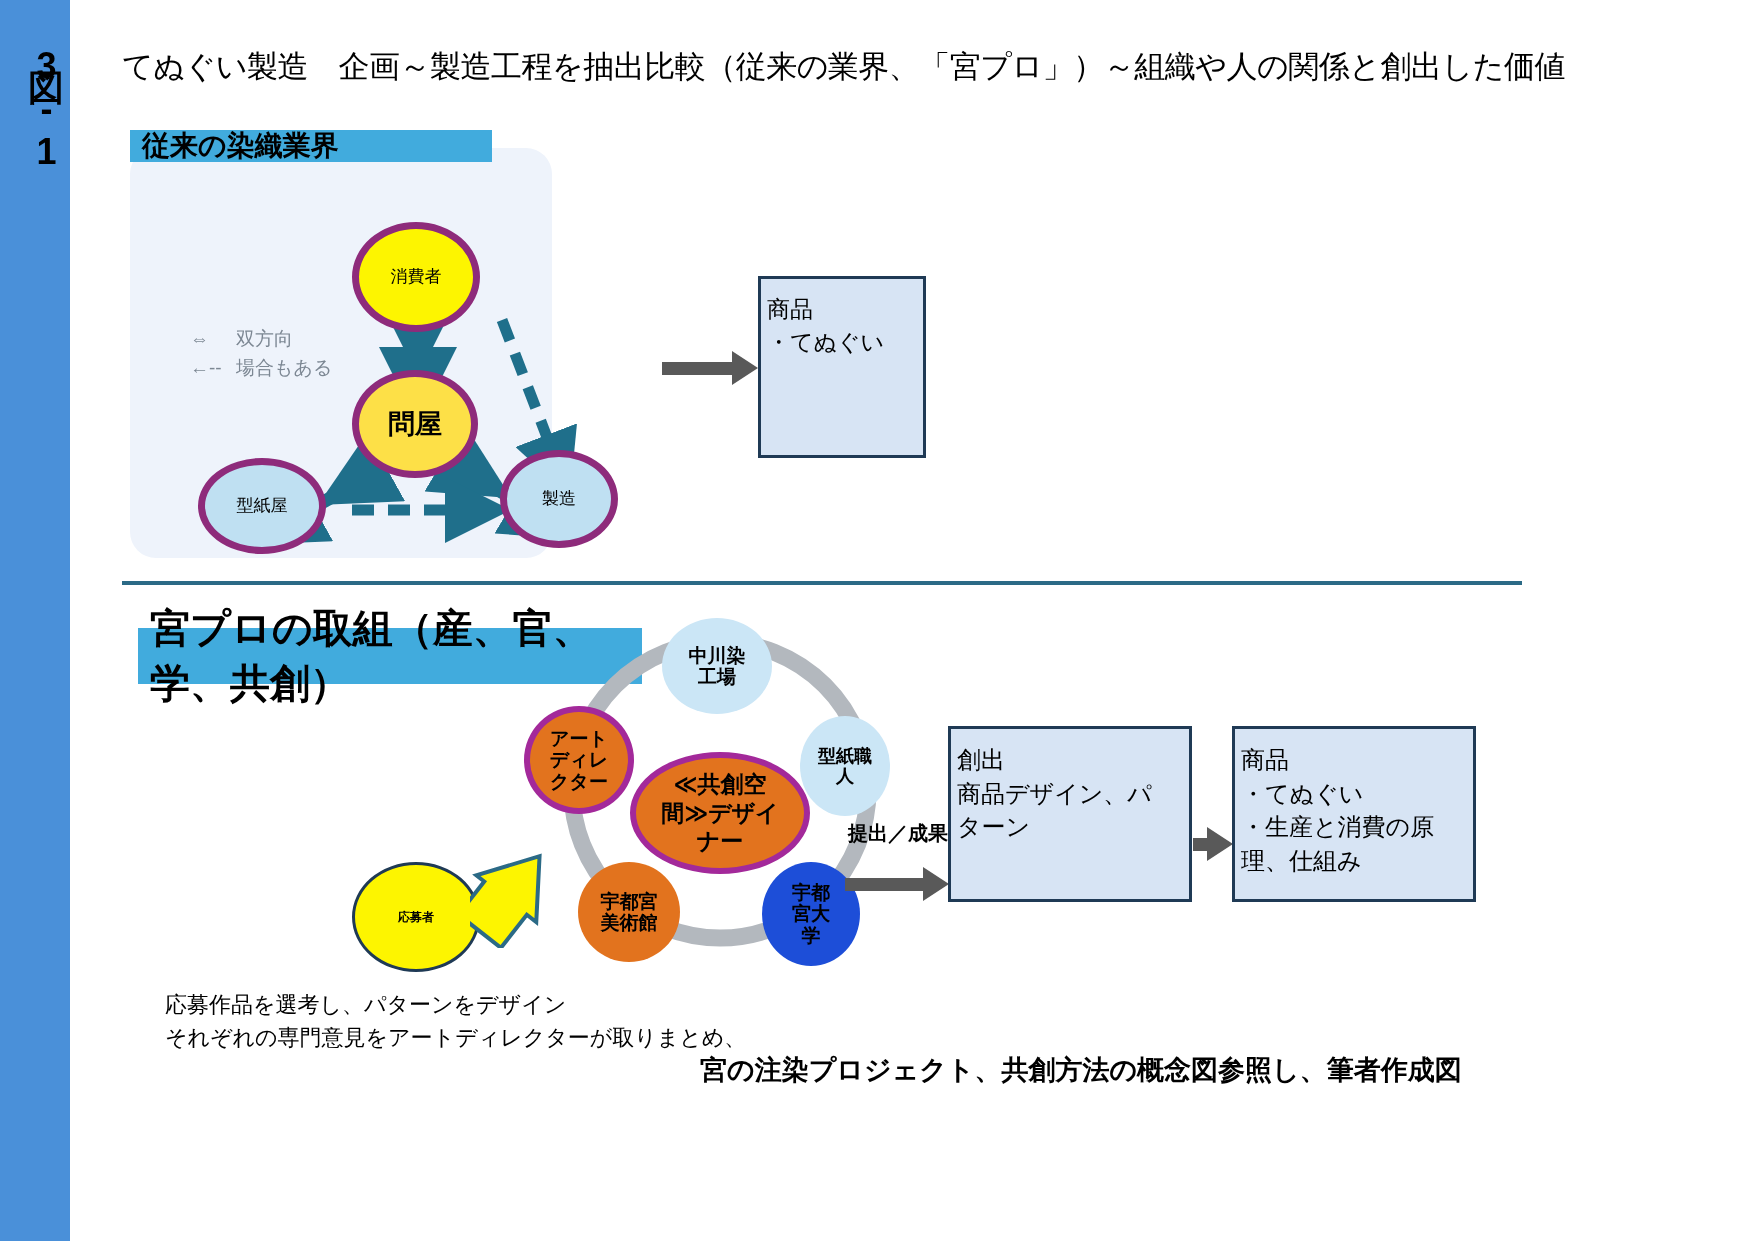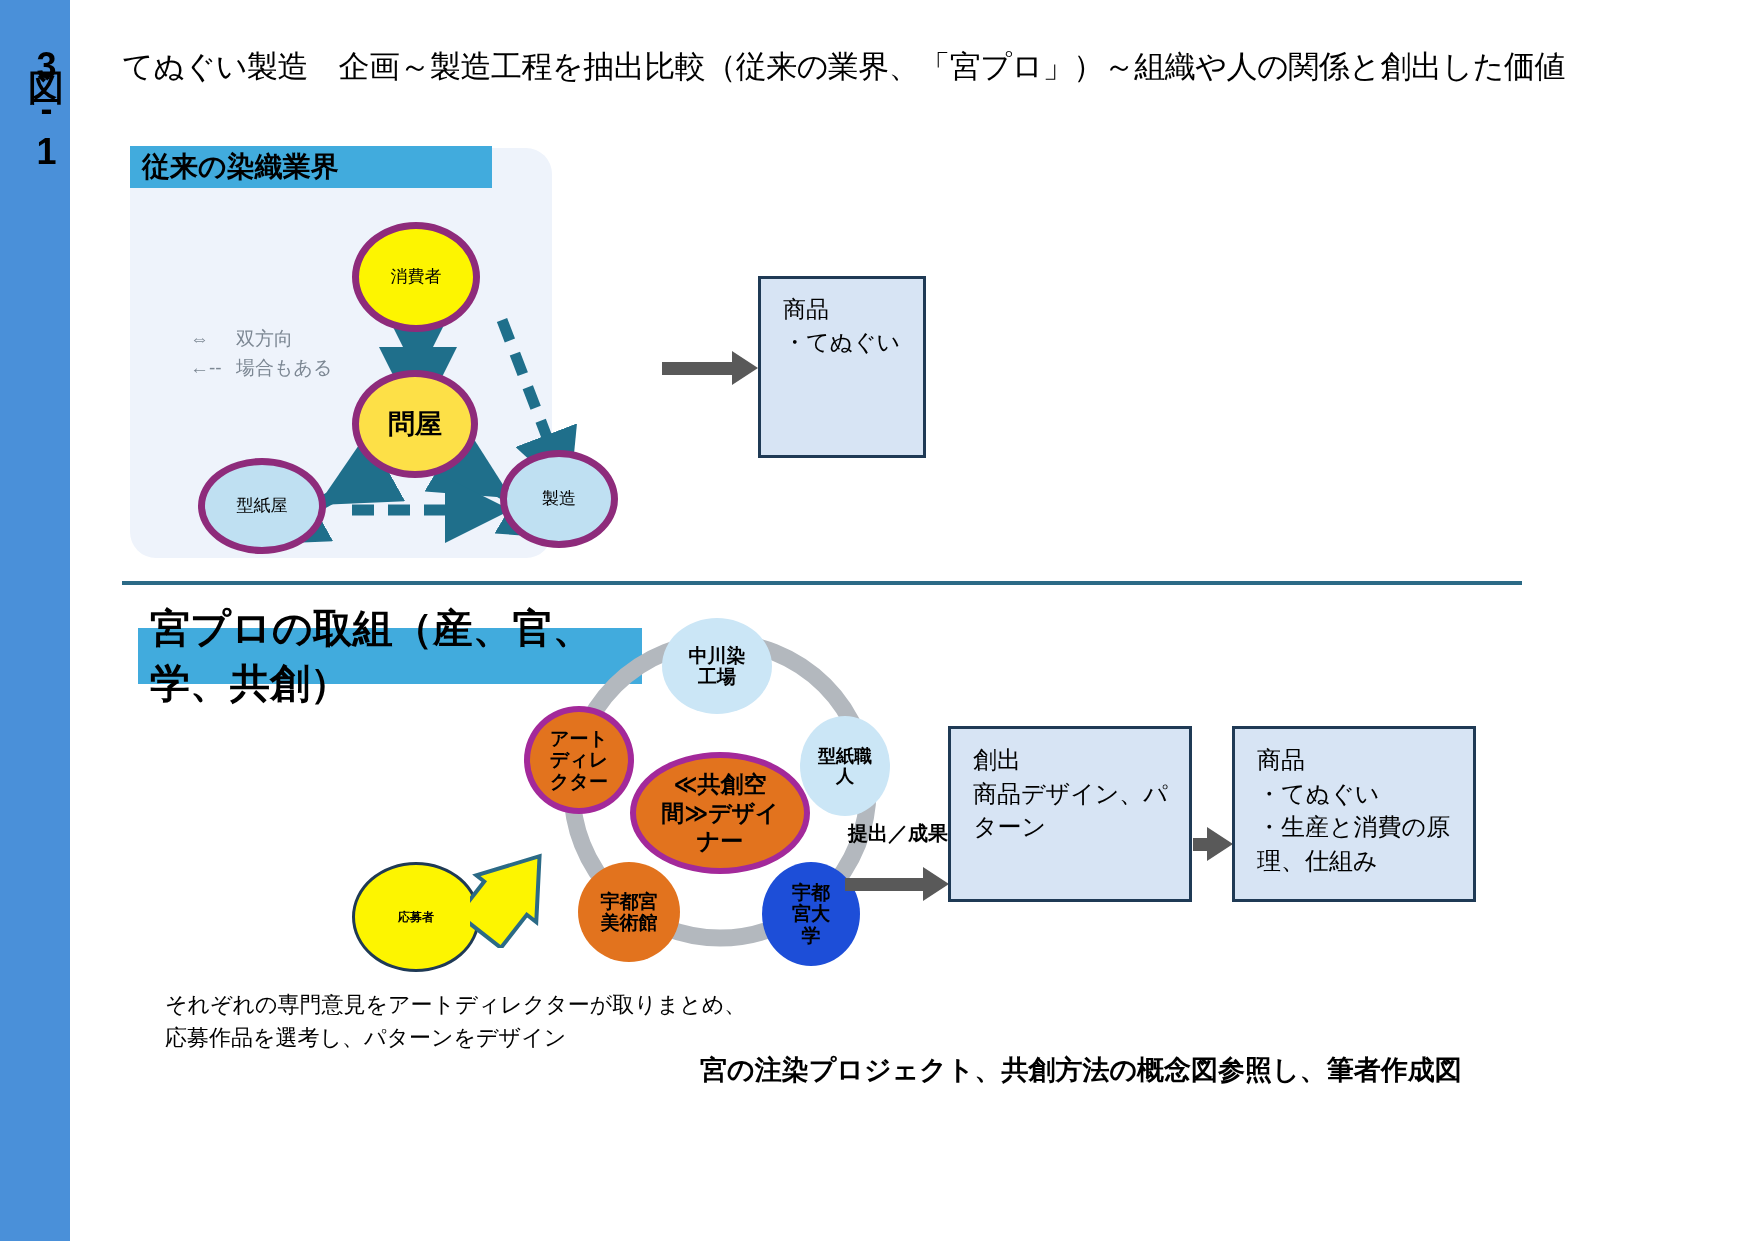--- a/index.html
+++ b/index.html
@@ -27,21 +27,21 @@
     left:122px;top:46px;width:1600px;
     font-size:31px;font-weight:400;color:#000;
     letter-spacing:-0.5px;white-space:nowrap;
   }
 
   
   .sec-chip{
     background:#41abdd;color:#000;font-weight:700;
     display:flex;align-items:center;padding-left:12px;
   }
-  #sec1-chip{left:130px;top:146px;width:350px;height:42px;font-size:28px;}
+  #sec1-chip{left:130px;top:130px;width:350px;height:32px;font-size:28px;}
   #sec2-chip{left:138px;top:628px;width:492px;height:56px;font-size:40px;}
 
   
   #panel1{
     left:130px;top:148px;width:422px;height:410px;
     background:#eef3fb;border-radius:26px;
   }
 
   
   #divider{
@@ -62,21 +62,21 @@
   #n-seizo{left:500px;top:450px;width:118px;height:98px;background:#bfe0f2;font-size:17px;}
 
   
   #legend{left:190px;top:324px;font-size:19px;color:#7c8793;line-height:1.55;}
   .legend-row{display:flex;align-items:center;}
   .legend-sym{width:46px;font-size:19px;}
 
   
   .info-box{
     background:#d7e4f4;border:3px solid #1f3a55;box-sizing:border-box;
-    color:#000;padding:14px 14px 0 22px;
+    color:#000;padding:14px 14px 0 6px;
   }
   #box-product1{left:758px;top:276px;width:168px;height:182px;font-size:23px;line-height:1.45;}
 
   
   .g-arrow{height:0;}
   .g-arrow .shaft{position:absolute;background:#595959;height:13px;top:0;left:0;}
   .g-arrow .head{
     position:absolute;width:0;height:0;top:-11px;
     border-top:17px solid transparent;border-bottom:17px solid transparent;
     border-left:26px solid #595959;
@@ -256,17 +256,17 @@
   <div class="head" style="left:14px;"></div>
 </div>
 
 <div class="abs info-box" id="box-product2">
   <div>商品</div>
   <div>・てぬぐい</div>
   <div>・生産と消費の原理、仕組み</div>
 </div>
 
 <div class="abs" id="note1">
+  <div>応募作品を選考し、パターンをデザイン</div>
   <div>それぞれの専門意見をアートディレクターが取りまとめ、</div>
-  <div>応募作品を選考し、パターンをデザイン</div>
 </div>
 
 <div class="abs" id="credit">宮の注染プロジェクト、共創方法の概念図参照し、筆者作成図</div>
 
 </body></html>

